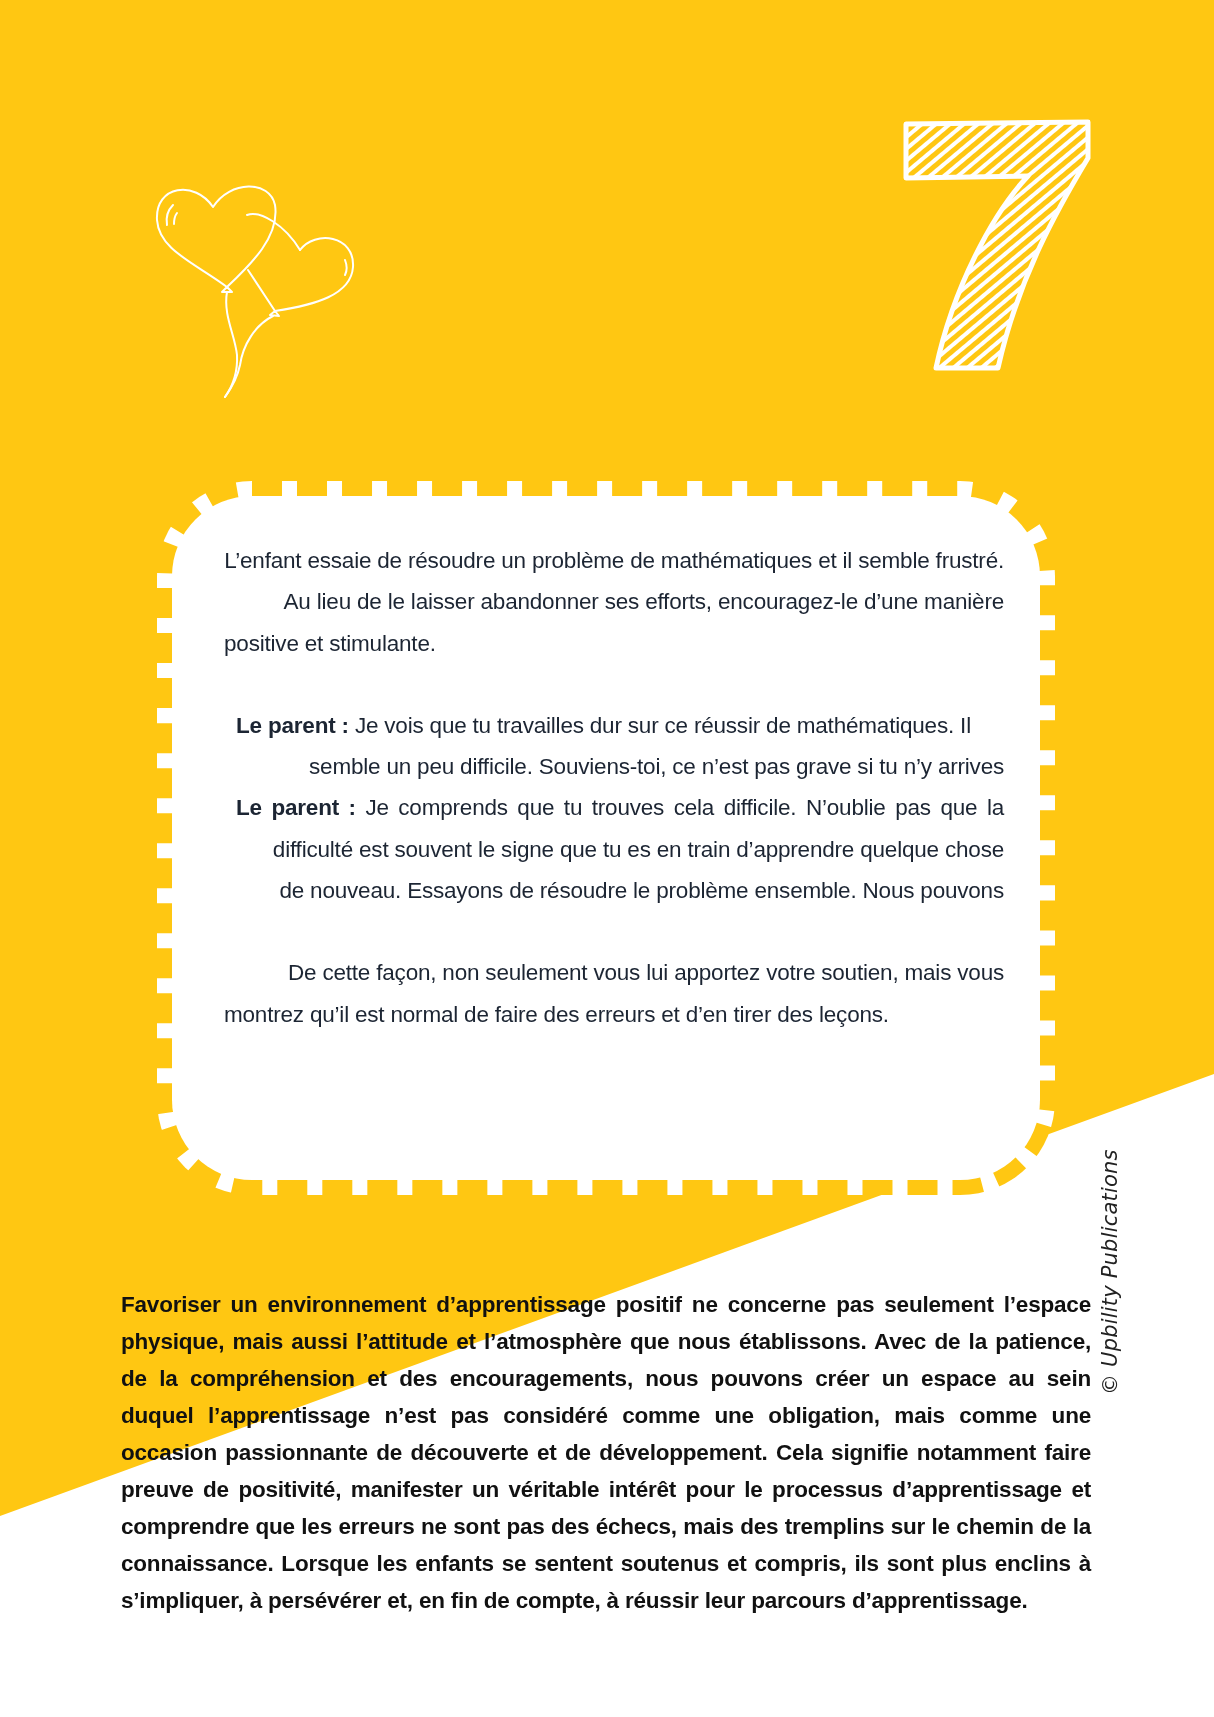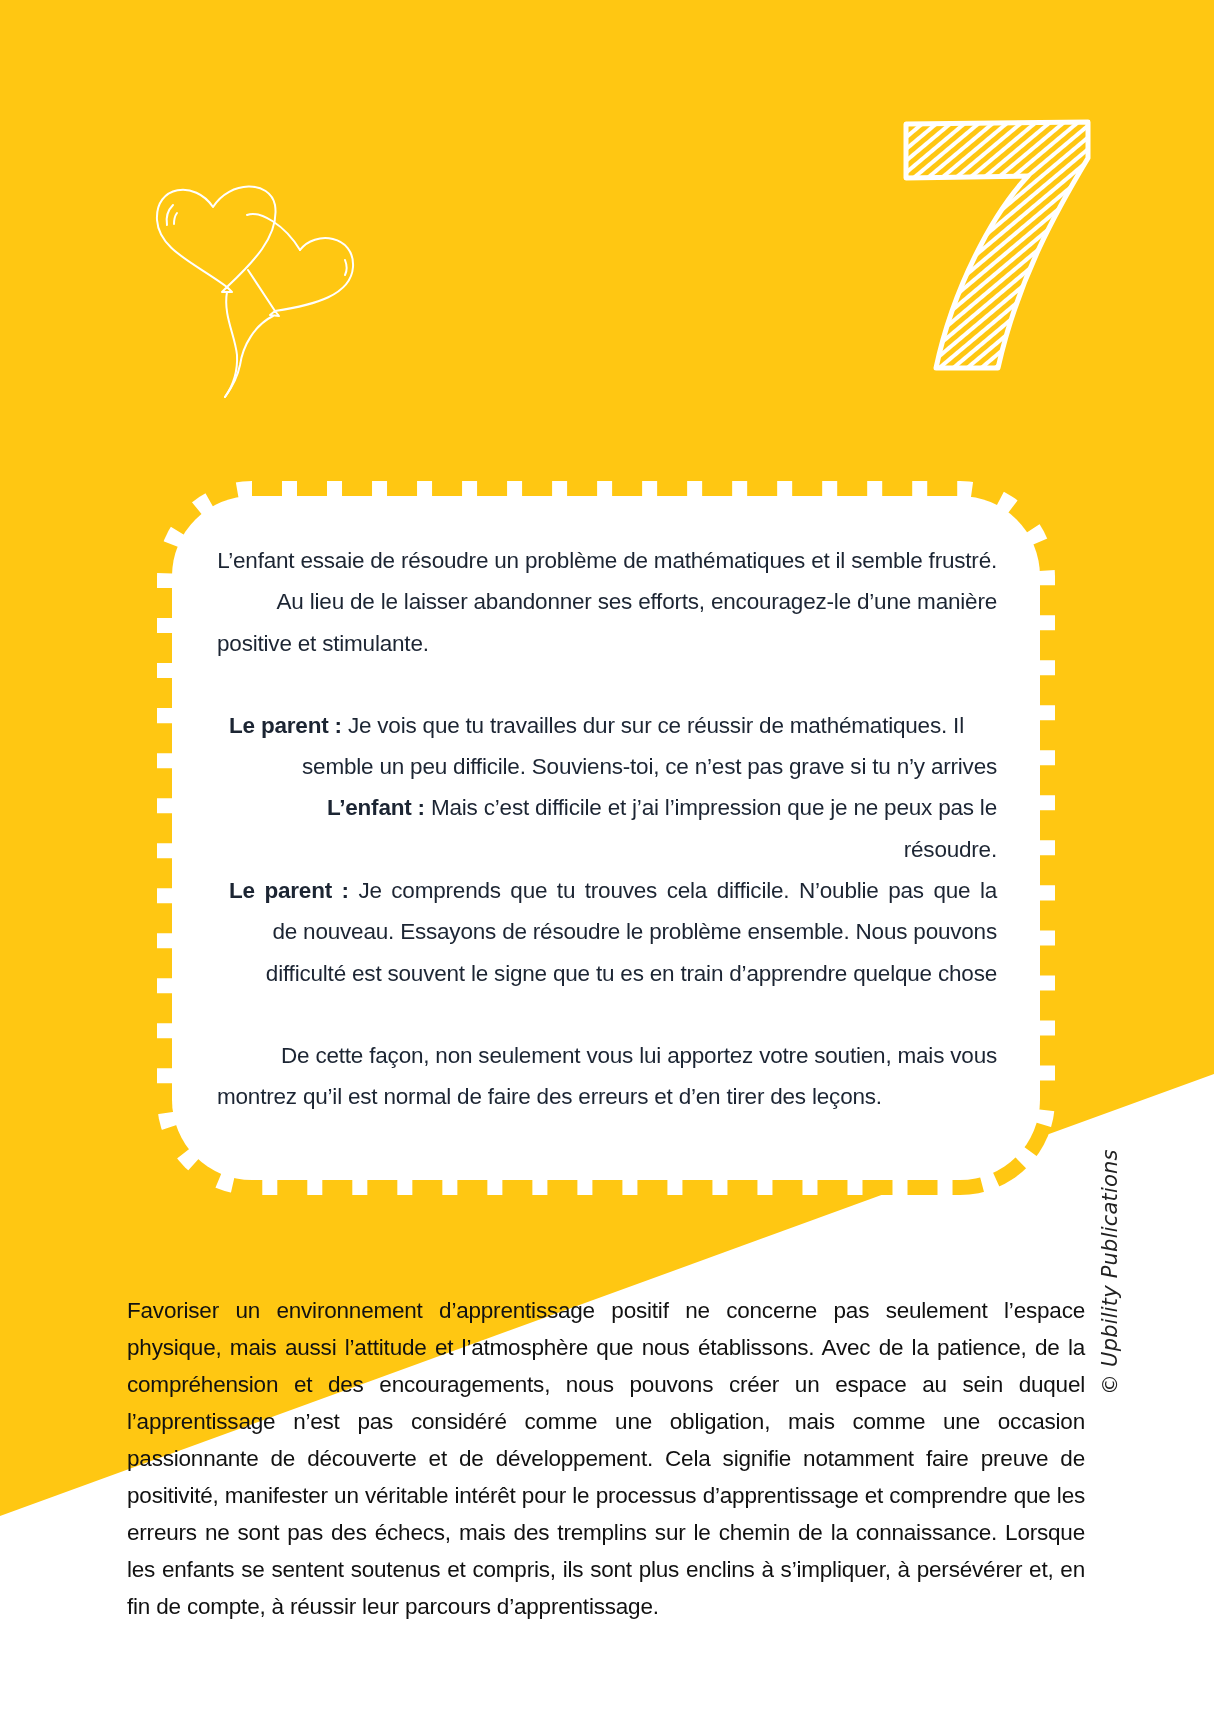--- a/index.html
+++ b/index.html
@@ -12,42 +12,42 @@
     .balloons { position: absolute; left: 155px; top: 175px; width: 210px; height: 225px; }
     .seven { position: absolute; left: 898px; top: 118px; width: 200px; height: 260px; }
 
     .card {
       position: absolute; left: 157px; top: 481px; width: 898px; height: 714px;
       border-radius: 95px; background: #ffffff;
       border: 15px dashed #FFC712;
       box-sizing: border-box;
     }
     .card-inner {
-      position: absolute; left: 217px; top: 540px; width: 780px;
+      position: absolute; left: 224px; top: 540px; width: 780px;
       color: #1c2533; font-size: 22.5px; line-height: 41.3px;
       letter-spacing: -0.2px;
     }
     .card-inner p { margin: 0; text-align: right; }
     .just { text-align: justify; text-align-last: left; }
     .gap { height: 41px; }
     .card-inner b { font-weight: bold; margin-left: 12px; }
 
     .copyright {
       position: absolute; left: 1098px; top: 1395px;
       transform: rotate(-90deg); transform-origin: left top;
       font-family: "DejaVu Sans", sans-serif; font-style: italic;
       font-size: 21px; color: #222; white-space: nowrap; letter-spacing: 0.2px;
     }
 
     .bottom-text {
       position: absolute; left: 120px; top: 1285px; width: 972px;
       color: #111111; font-size: 22.5px; line-height: 37px;
       text-align: justify; text-align-last: left; letter-spacing: -0.2px;
     }
-    .bottom-text p { margin: 7px; }
+    .bottom-text p { margin: 1px; font-weight: bold; }
   </style>
 </head>
 <body>
 
 <svg class="bg" viewBox="0 0 1214 1717" xmlns="http://www.w3.org/2000/svg">
   <rect x="0" y="0" width="1214" height="1717" fill="#FFFFFF"></rect>
   <polygon points="0,0 1214,0 1214,1074 0,1516" fill="#FFC712"></polygon>
 </svg>
 
 <svg class="balloons" viewBox="0 0 210 225" xmlns="http://www.w3.org/2000/svg" fill="none" stroke="#ffffff" stroke-width="2" stroke-linecap="round" stroke-linejoin="round">
@@ -84,31 +84,27 @@
 <div class="card-inner">
   <p class="just">L’enfant essaie de résoudre un problème de mathématiques et il semble frustré. Au lieu de le laisser abandonner ses efforts, encouragez-le d’une manière positive et stimulante.</p>
   <div class="gap"></div>
 
   <p class="just">
     <b>Le parent :</b>
     <span>Je vois que tu travailles dur sur ce réussir de mathématiques. Il</span>
   </p>
   <p>semble un peu difficile. Souviens-toi,  ce n’est pas grave si tu n’y arrives</p>
 
-  <p>
-    <b>L’enfant :</b>
-    <span>Mais c’est difficile et j’ai l’impression que je ne peux pas le résoudre.</span>
-  </p>
 
   <p class="just" style="text-align-last: justify;">
     <b>Le parent :</b>
     <span>Je comprends que tu trouves cela difficile. N’oublie pas que la</span>
   </p>
+  <p>difficulté est souvent le signe que tu es en train d’apprendre quelque chose</p>
   <p>de nouveau. Essayons de résoudre le problème ensemble. Nous pouvons</p>
-  <p>difficulté est souvent le signe que tu es en train d’apprendre quelque chose</p>
   <div class="gap"></div>
 
   <p class="just">De cette façon, non seulement vous lui apportez votre soutien, mais vous montrez qu’il est normal de faire des erreurs et d’en tirer des leçons.</p>
 </div>
 
 <div class="copyright">© Upbility Publications</div>
 
 <div class="bottom-text">
   <p>Favoriser un environnement d’apprentissage positif ne concerne pas seulement l’espace physique, mais aussi l’attitude et l’atmosphère que nous établissons. Avec de la patience, de la compréhension et des encouragements, nous pouvons créer un espace au sein duquel l’apprentissage n’est pas considéré comme une obligation, mais comme une occasion passionnante de découverte et de développement. Cela signifie notamment faire preuve de positivité, manifester un véritable intérêt pour le processus d’apprentissage et comprendre que les erreurs ne sont pas des échecs, mais des tremplins sur le chemin de la connaissance. Lorsque les enfants se sentent soutenus et compris, ils sont plus enclins à s’impliquer, à persévérer et, en fin de compte, à réussir leur parcours d’apprentissage.</p>
 </div>

